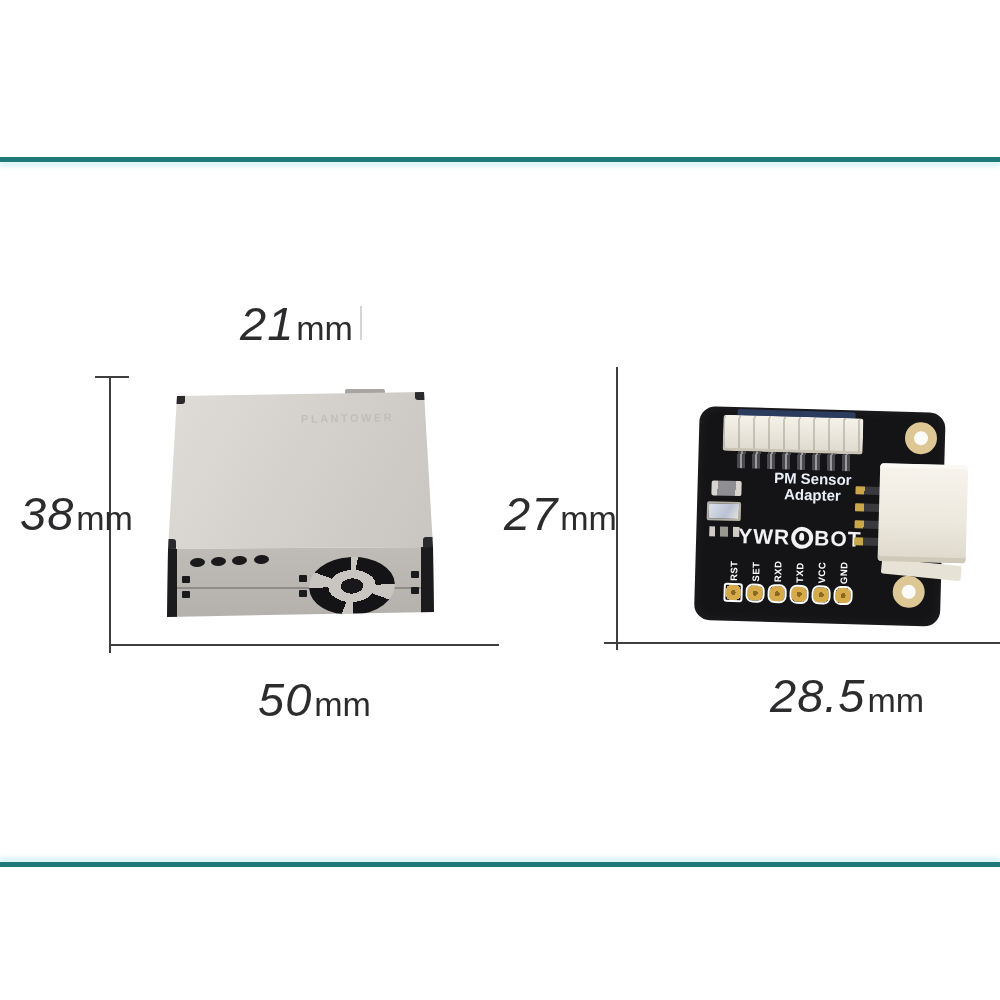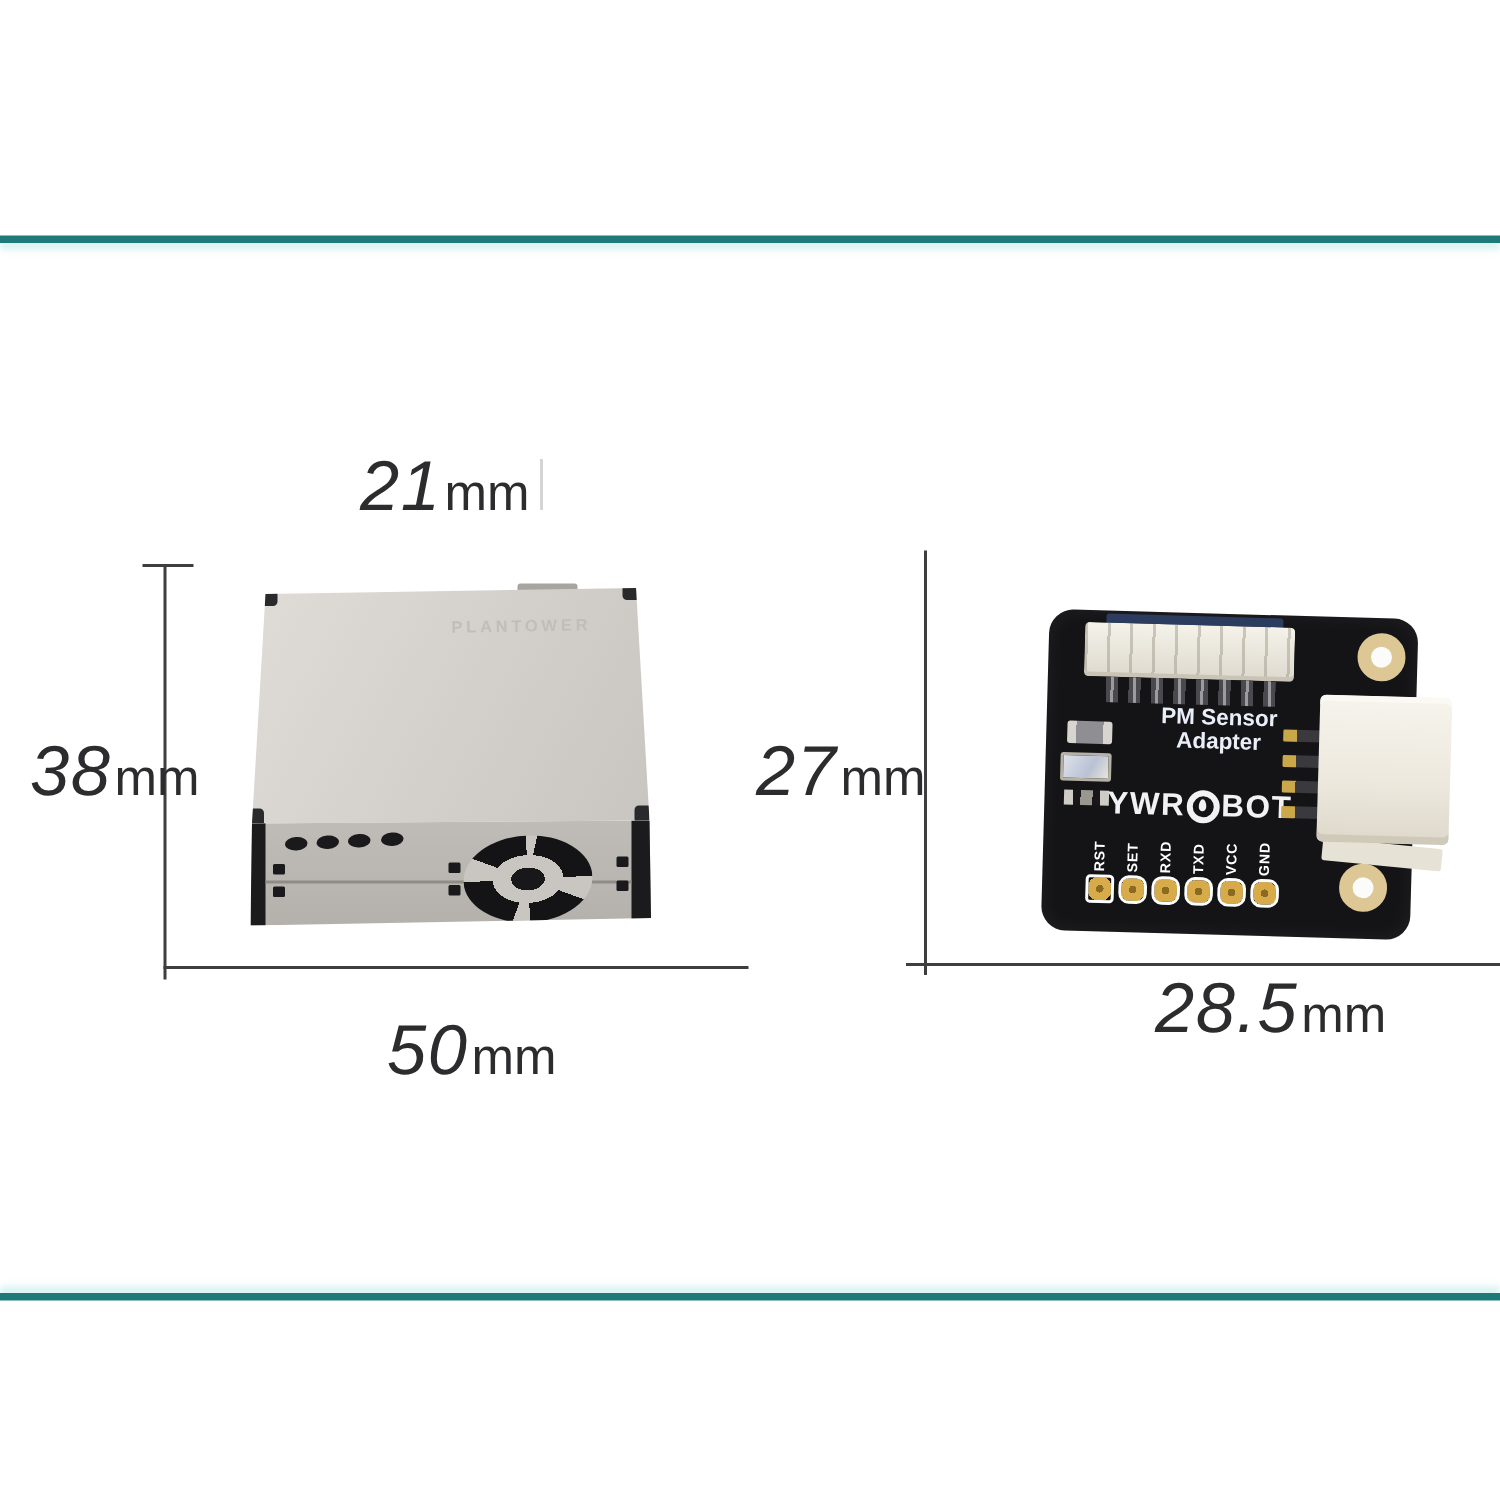--- a/index.html
+++ b/index.html
@@ -209,17 +209,17 @@
     <div class="jst-flange"></div>
     <div class="jst-body"></div>
   </div>
 
   <div class="dim" style="left:616px; top:367px; width:2px; height:283px;"></div>
   <div class="dim" style="left:604px; top:642px; width:396px; height:2px;"></div>
 
   <div class="dim-label" style="left:504px; top:486px;">
     <span class="val">27</span><span class="unit">mm</span>
   </div>
-  <div class="dim-label" style="left:770px; top:644px;">
+  <div class="dim-label" style="left:770px; top:668px;">
     <span class="val">28.5</span><span class="unit">mm</span>
   </div>
 
 </div>
 
 </body></html>

